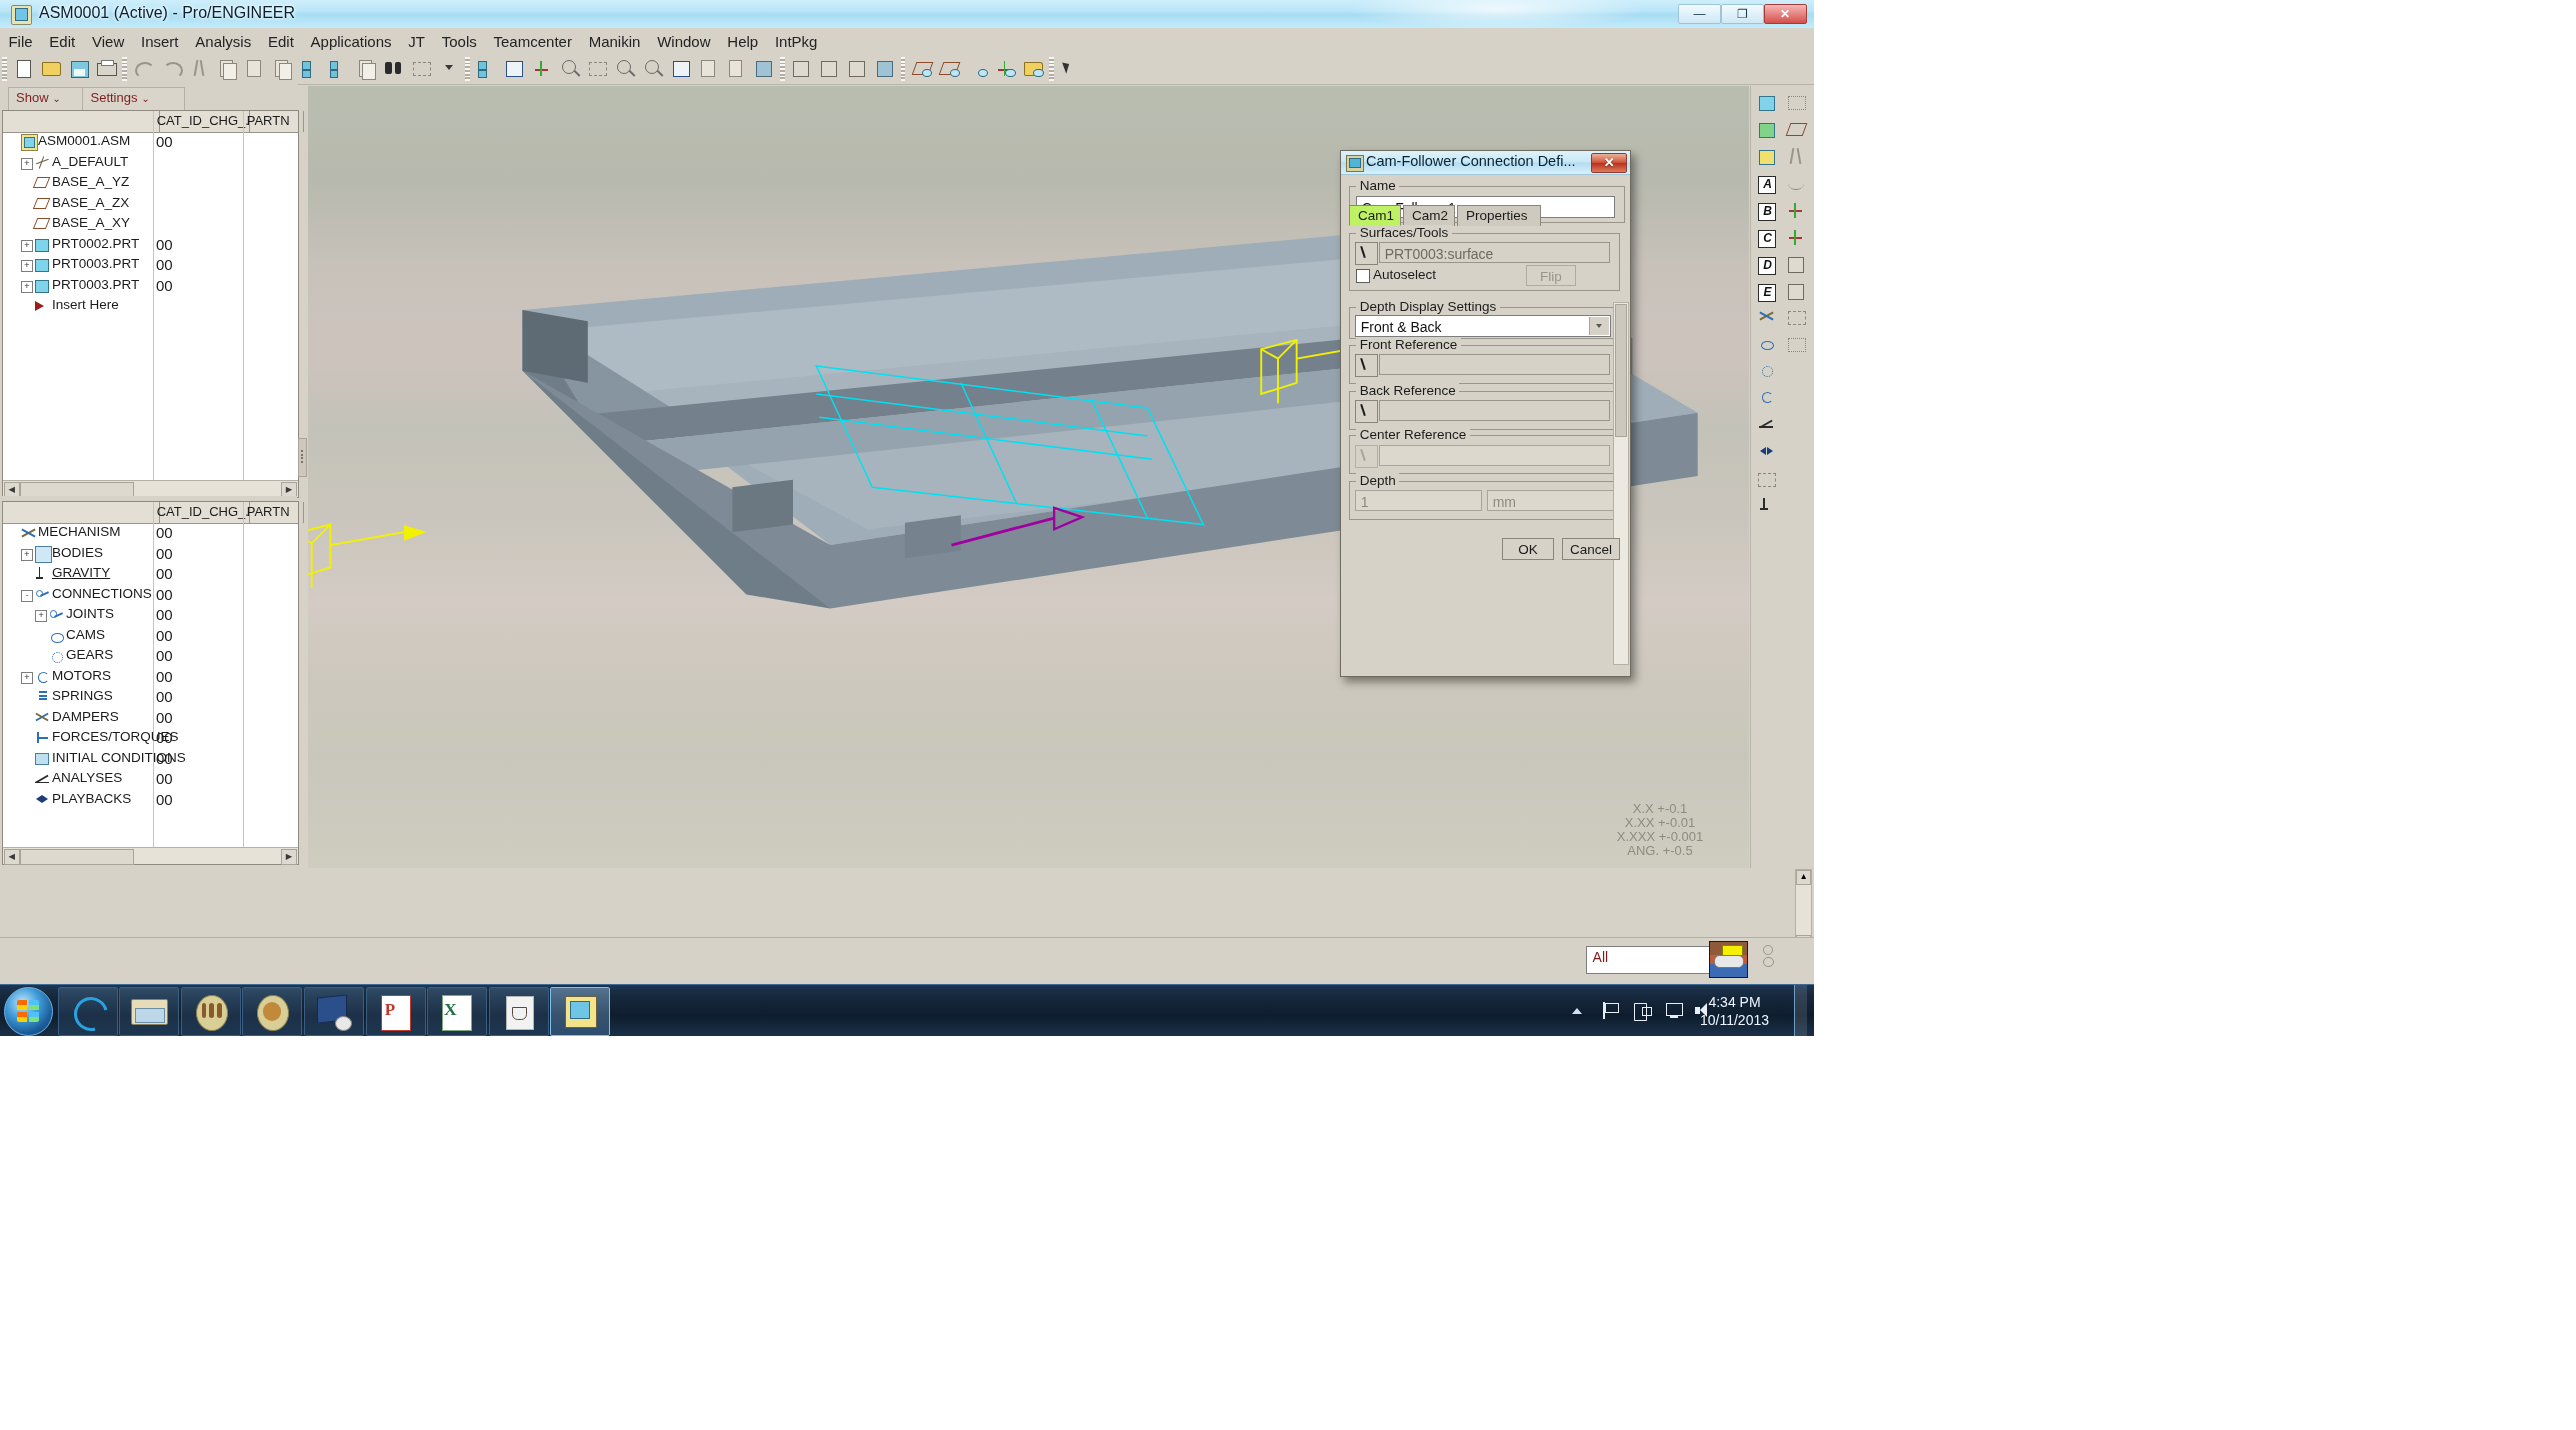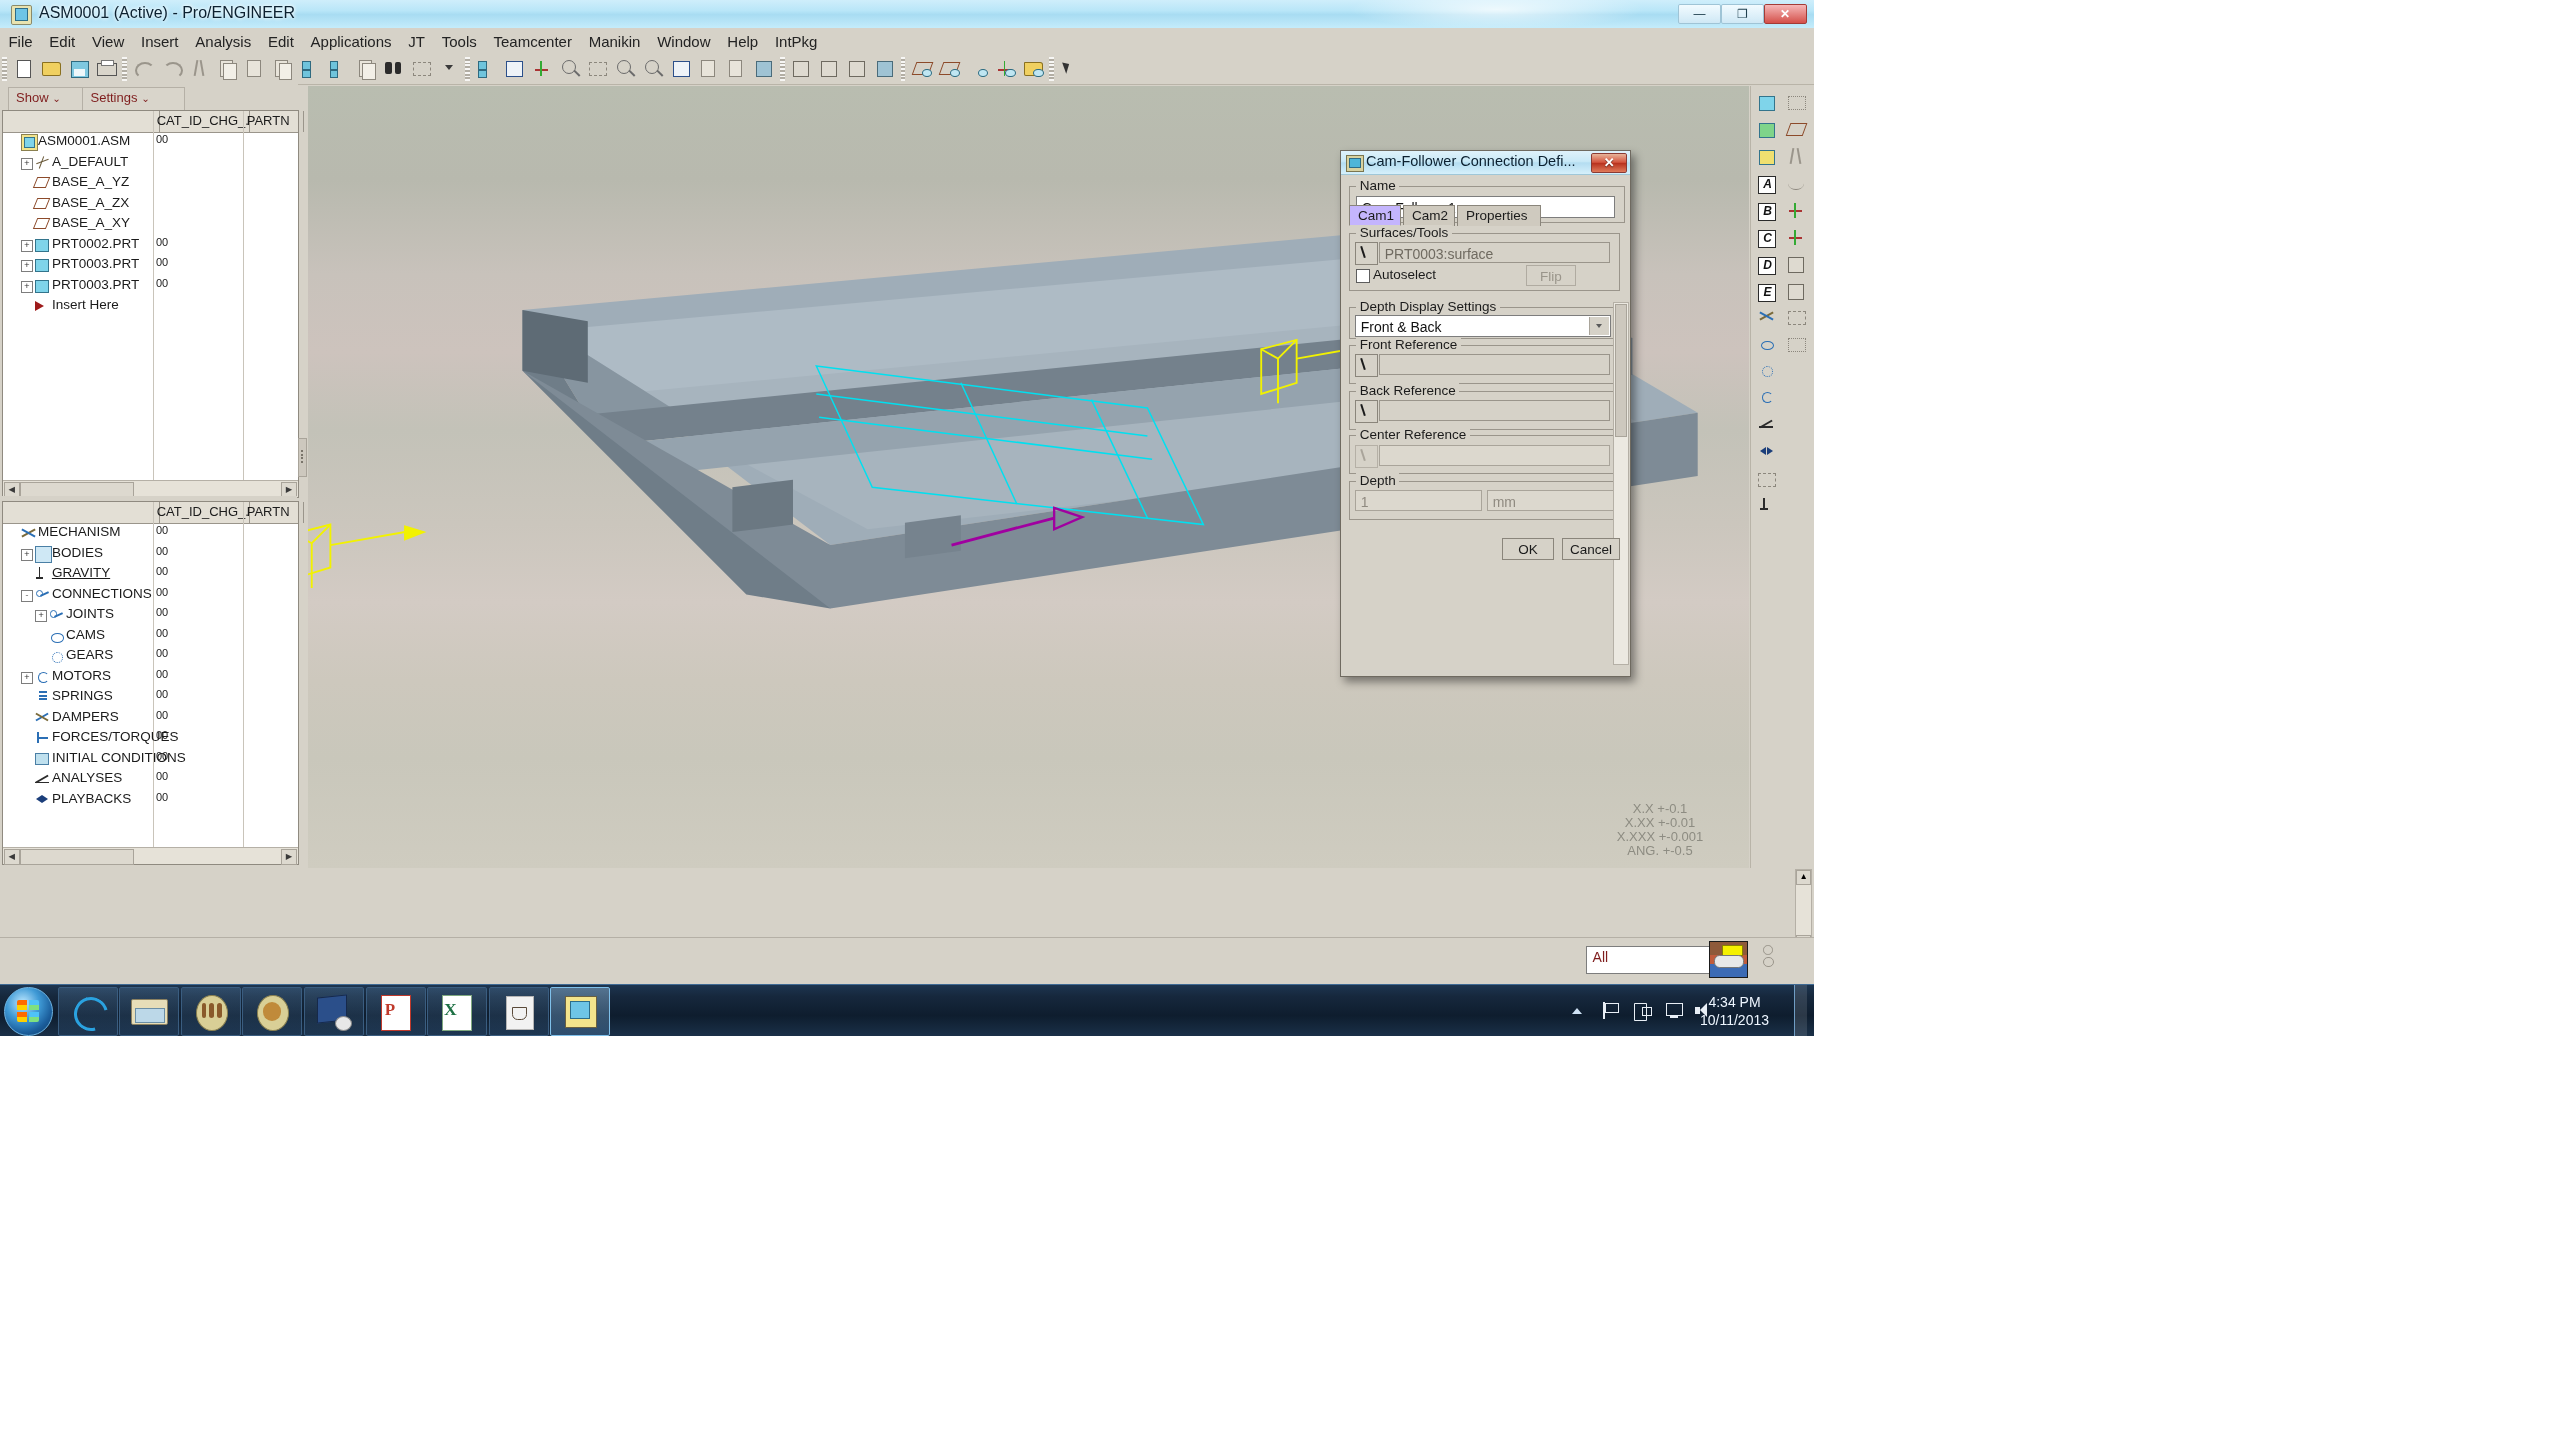--- a/index.html
+++ b/index.html
@@ -86,21 +86,21 @@
   
   .tree-panel{position:absolute;background:#fff;border:0.9px solid #8f8a80;}
   #tree-top{left:1.9px;top:110px;width:295px;height:386px;}
   #tree-bot{left:1.9px;top:501px;width:295px;height:362px;}
   .tree-head{position:absolute;left:0;top:0;right:0;height:20.5px;background:#e3dfd5;border-bottom:0.9px solid #9a958b;}
   .th-cell{position:absolute;top:0;height:19.6px;font-size:13px;color:#1b1b1b;padding:1.9px 2.8px 0 2.8px;
     border-right:0.9px solid #9a958b;overflow:hidden;white-space:nowrap;}
   .tree-body{position:absolute;left:0;top:20.5px;right:0;bottom:17px;overflow:hidden;}
   .tree-row{position:relative;height:20.5px;white-space:nowrap;font-size:13.5px;color:#1b1b1b;}
   .tr-label{position:absolute;top:1.9px;white-space:nowrap;}
-  .tr-val{position:absolute;left:153px;top:1.9px;font-size:11px;}
+  .tr-val{position:absolute;left:153px;top:1.9px;font-size:15px;}
   .expander{position:absolute;top:5.6px;width:10.3px;height:10.3px;border:0.9px solid #7d7d7d;background:#fff;
     font-size:9.3px;line-height:8.4px;text-align:center;color:#333;}
   .tcol{position:absolute;top:0;bottom:0;width:0.9px;background:#c9c4ba;}
   
   .ic{position:absolute;top:2.8px;width:15px;height:15px;}
   .ic-asm{background:#f3e48c;border:0.9px solid #8a8050;}
   .ic-asm:after{content:"";position:absolute;left:2.8px;top:1.9px;width:8.4px;height:8.4px;background:#7fd4ea;border:0.9px solid #33748c;}
   .ic-csys{background:transparent;}
   .ic-csys:before{content:"";position:absolute;left:0.9px;top:6.5px;width:13px;height:1.4px;background:#6b5a3a;transform:rotate(-20deg);}
   .ic-csys:after{content:"";position:absolute;left:6.5px;top:0.9px;width:1.4px;height:13px;background:#6b5a3a;transform:rotate(20deg);}
@@ -209,21 +209,21 @@
   .txtfield.ro{background:#d6d2c8;border:0.9px solid #9a958b;color:#6f6a60;}
   .txtfield.dis{background:#dcd8ce;border:0.9px solid #a9a49a;color:#8f8a80;}
   .selbtn{position:absolute;width:20.5px;height:20.5px;background:#d6d2c8;border:0.9px solid #8a857b;}
   .selbtn.dis{border-color:#b5b0a6;}
   .selbtn .cur2{position:absolute;left:5.6px;top:2.8px;width:1.9px;height:12px;background:#1b1b1b;transform:rotate(-18deg);}
   .selbtn.dis .cur2,.selbtn.dis .cur{background:#a9a49a;border-left-color:#a9a49a;}
 
   .tabrow{position:absolute;left:7.5px;top:54px;width:274px;height:20.5px;}
   .tab{position:absolute;top:0;height:20.5px;border:0.9px solid #8a857b;border-bottom:none;
     background:#cfcabf;font-size:13.5px;color:#1b1b1b;padding:1.9px 8.4px 0 8.4px;box-sizing:border-box;}
-  .tab.active{background:#c4b5fd;border-bottom:0.9px solid #d6d2c8;z-index:3;}
+  .tab.active{background:#bef264;border-bottom:0.9px solid #d6d2c8;z-index:3;}
 
   .ckbox{position:absolute;width:12px;height:12px;background:#fff;border:0.9px solid #5d5d5d;}
   .cklabel{position:absolute;font-size:13.5px;color:#1b1b1b;}
   .btn{position:absolute;border:0.9px solid #8a857b;background:#d6d2c8;font-size:13.5px;color:#1b1b1b;
     text-align:center;box-sizing:border-box;padding-top:2.8px;}
   .btn.dis{color:#9a958b;border-color:#b0aba1;}
 
   .combo{position:absolute;background:#fff;border:0.9px solid #7d7d7d;font-size:14px;color:#111;
     padding:2.8px 0 0 4.7px;box-sizing:border-box;}
   .combo-btn{position:absolute;right:0.9px;top:0.9px;width:18.7px;bottom:0.9px;background:#d6d2c8;border-left:0.9px solid #a9a49a;}

